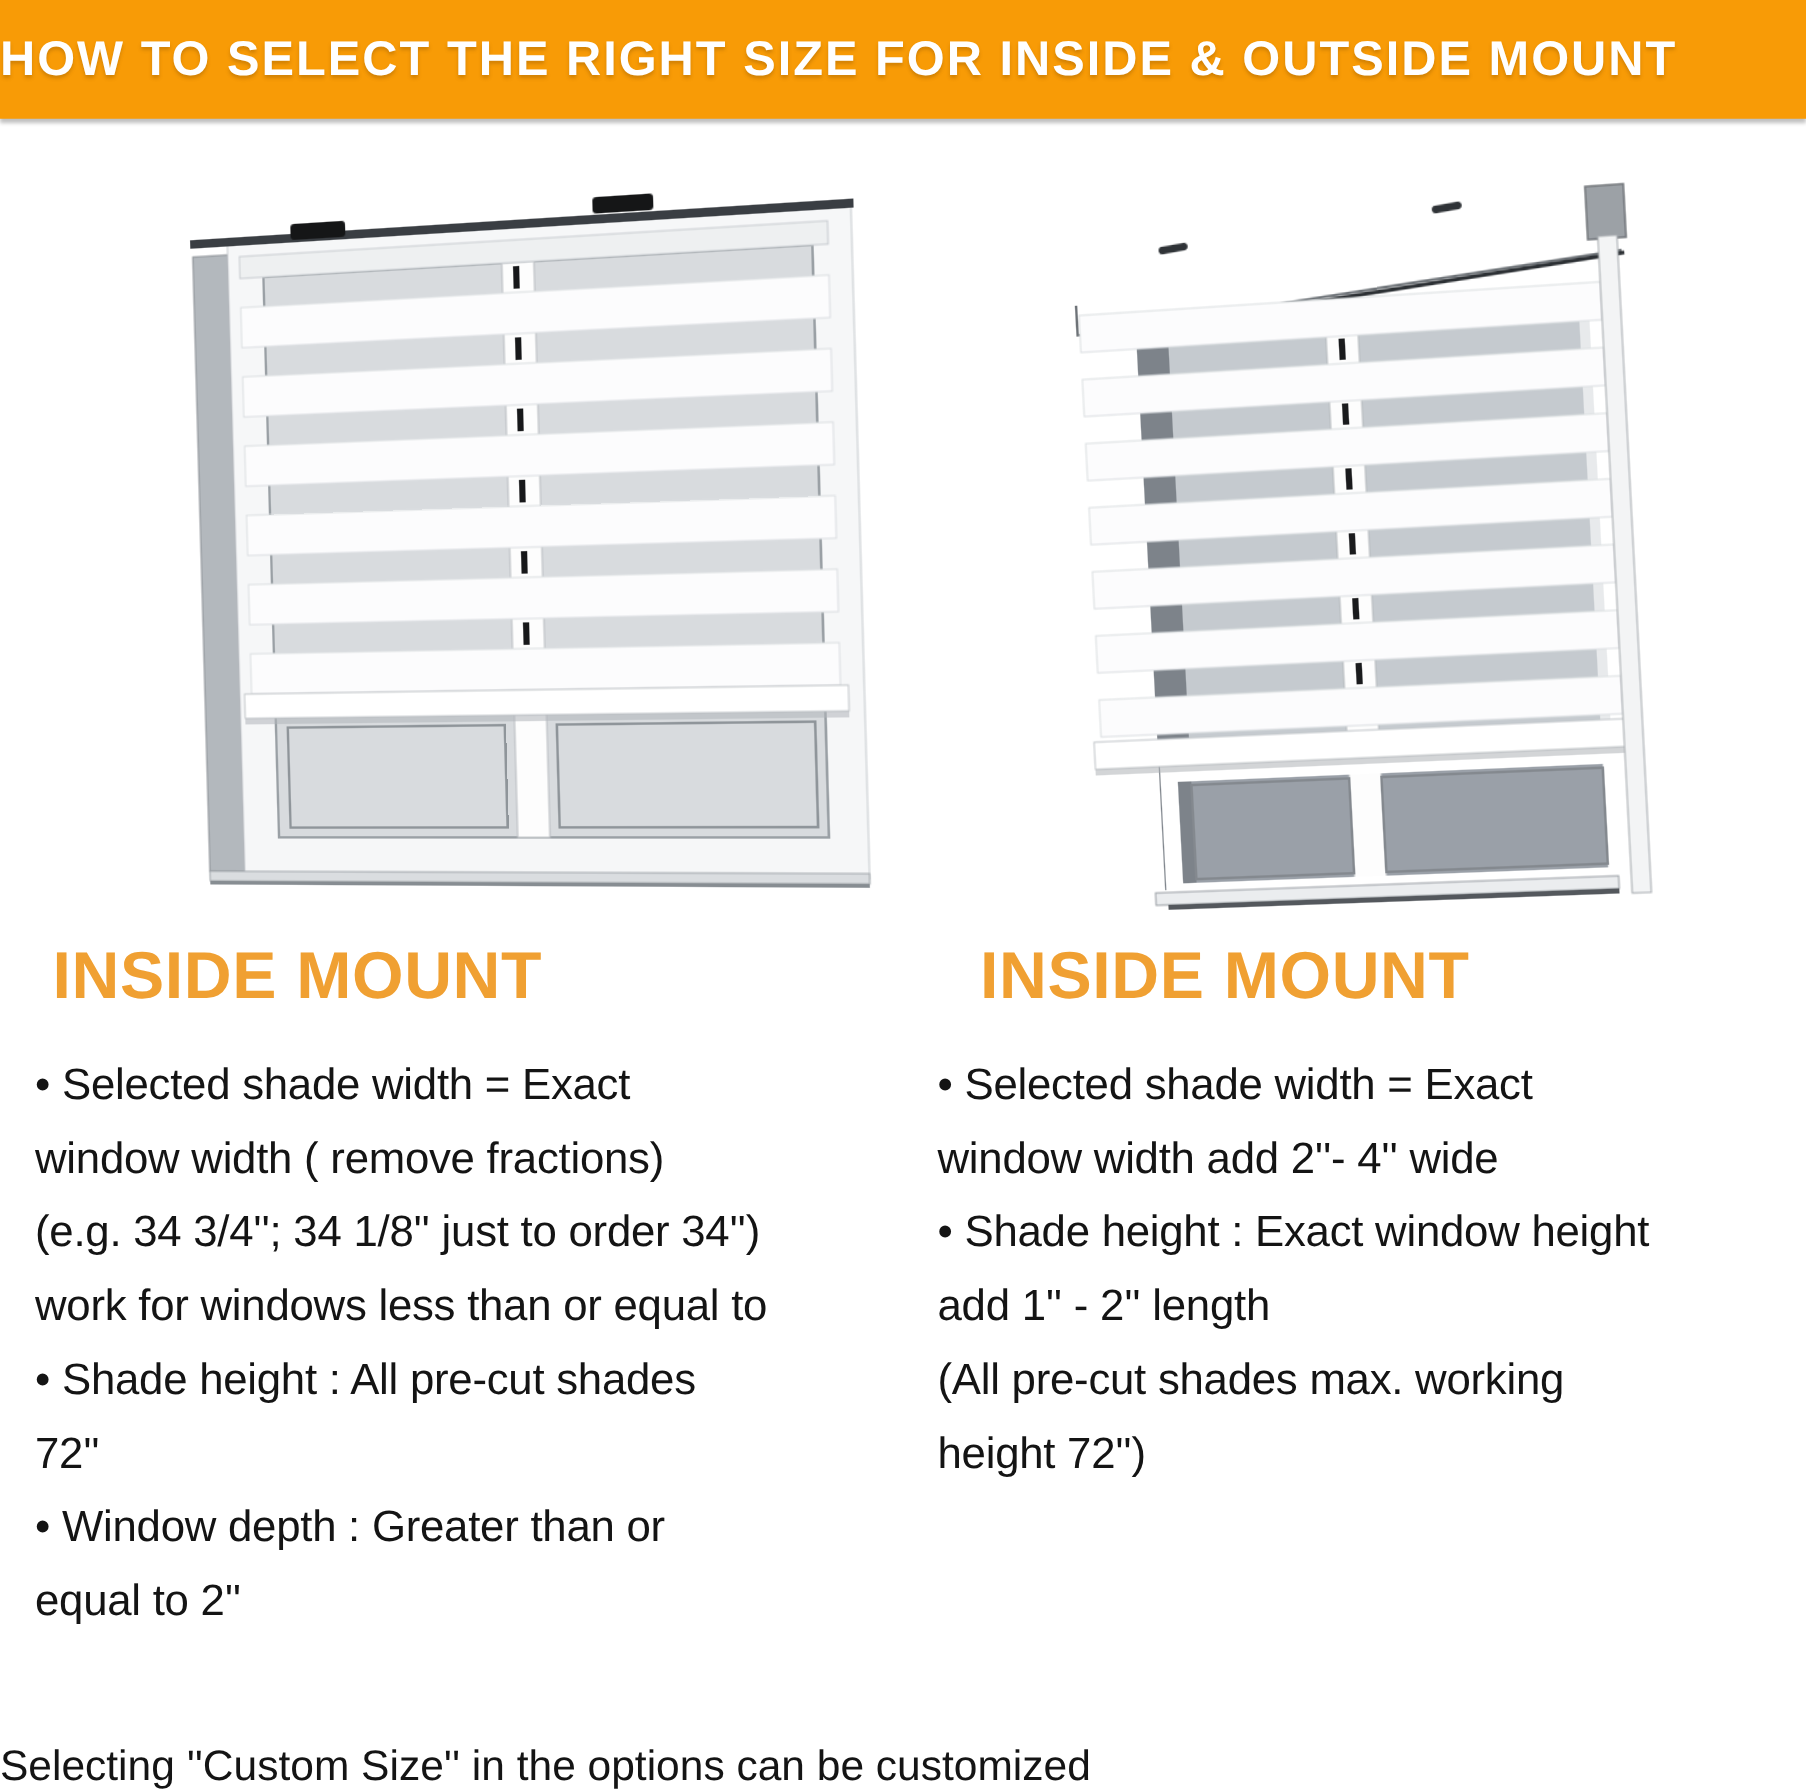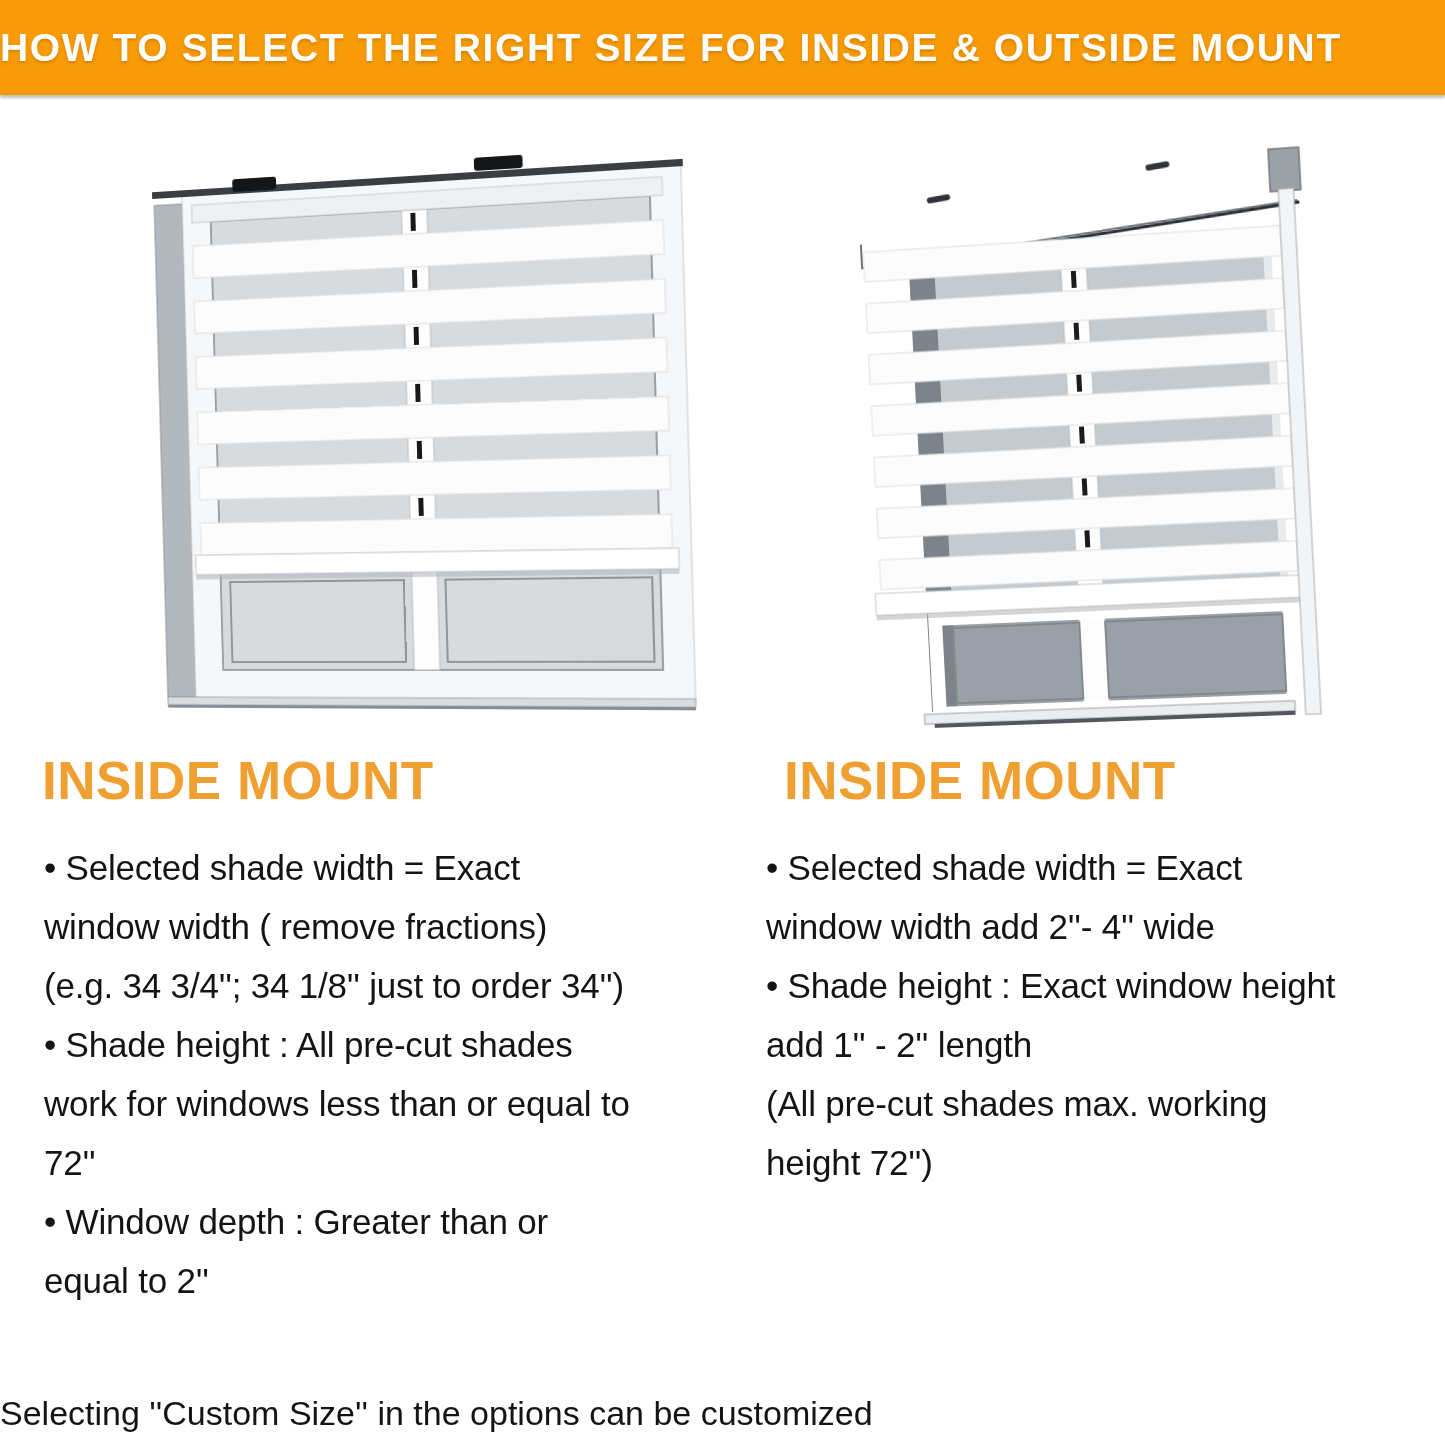--- a/index.html
+++ b/index.html
@@ -54,21 +54,20 @@
     color: var(--heading, #F0A032);
     white-space: nowrap;
   }
   .heading-inside  { left: 42px;  top: 750px; }
   .heading-outside { left: 784px; top: 750px; }
 
   
   .specs {
     position: absolute;
     top: 838px;
-    margin-left: 16px;
   }
   .specs-left  { left: 28px;  width: 700px; }
   .specs-right { left: 750px; width: 695px; }
   .spec-line {
     height: 59px;
     display: flex; align-items: center;
     font-size: 35px;
     letter-spacing: -0.2px;
     white-space: pre;
     color: var(--body-text, #141414);
@@ -177,23 +176,23 @@
 <h2 class="mount-heading heading-outside">INSIDE MOUNT</h2>
 
 <div class="specs specs-left">
 
     <div class="spec-line">• Selected shade width = Exact</div>
 
     <div class="spec-line">window width ( remove fractions)</div>
 
     <div class="spec-line">(e.g. 34 3/4''; 34 1/8'' just to order 34'')</div>
 
+    <div class="spec-line">work for windows less than or equal to</div>
+
     <div class="spec-line">• Shade height : All pre-cut shades</div>
-
-    <div class="spec-line">work for windows less than or equal to</div>
 
     <div class="spec-line">72''</div>
 
     <div class="spec-line">• Window depth : Greater than or</div>
 
     <div class="spec-line">equal to 2''</div>
   </div>
 
 <div class="specs specs-right">
 

